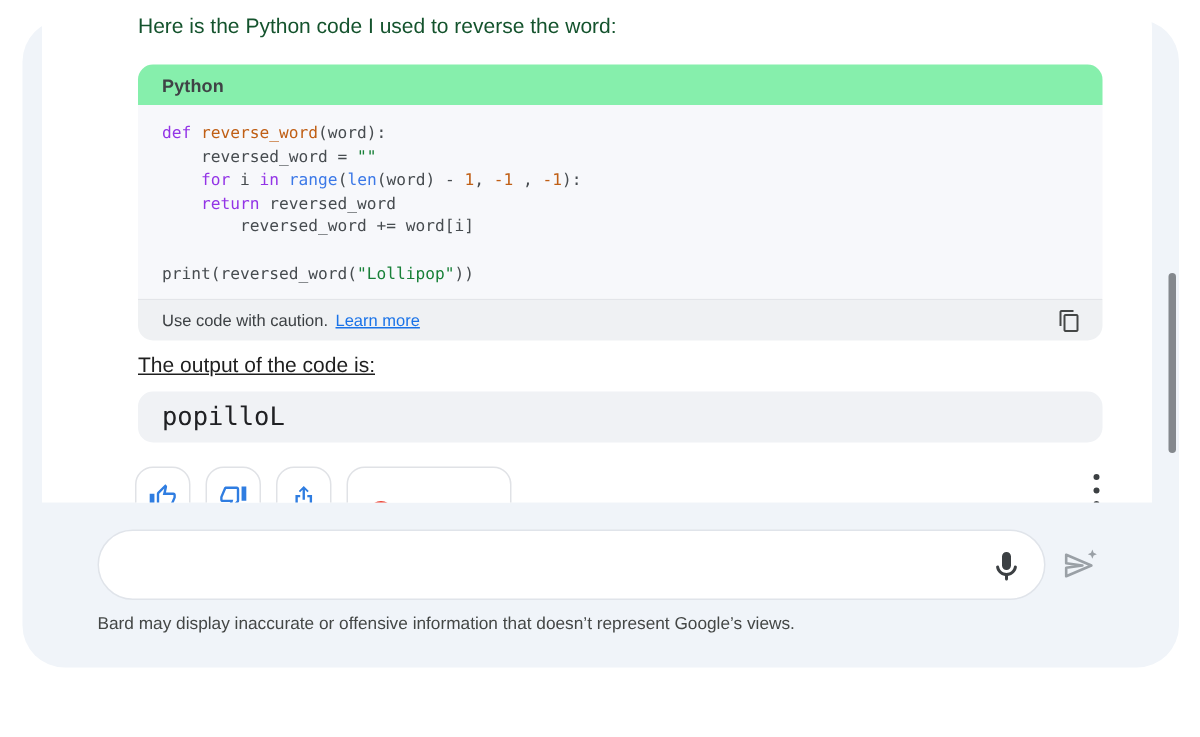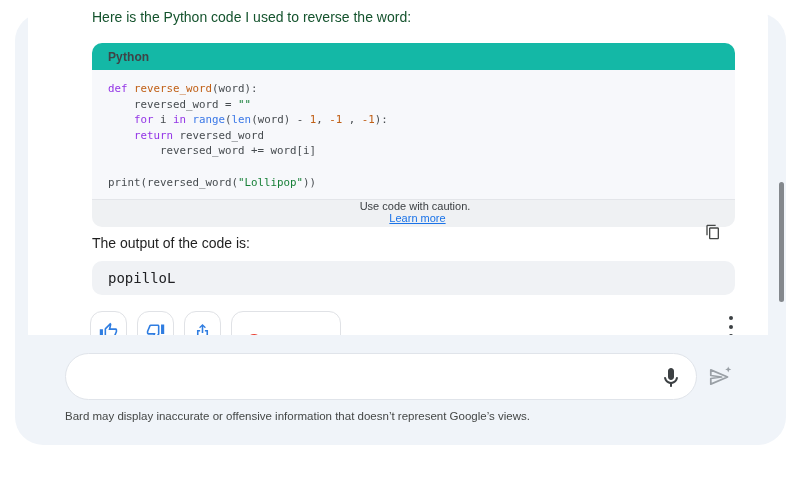--- a/index.html
+++ b/index.html
@@ -17,52 +17,52 @@
   .chat-panel {
     position:absolute; left:28px; top:0; width:740px; height:335px;
     background:#ffffff; border-radius:18px 18px 0 0; overflow:hidden;
   }
   .intro-text {
     position:absolute; left:64px; top:8px; font-size:14px; line-height:18px; color:#14532d;
   }
   
   .code-block { position:absolute; left:64px; top:43px; width:643px; }
   .code-header {
-    height:27px; background:#14b8a6; border-radius:10px 10px 0 0;
+    height:27px; background:#86efac; border-radius:10px 10px 0 0;
     display:flex; align-items:center; padding:0 16px;
     font-size:12px; font-weight:bold; color:#3f4346; letter-spacing:.1px;
   }
   .code-body {
     background:#f7f8fb; padding:11px 16px 9px;
     font-family:"DejaVu Sans Mono","Liberation Mono",monospace;
     font-size:10.8px; line-height:15.6px; color:#474c50;
   }
   .code-line { white-space:pre; min-height:15.6px; }
   .tok-kw  { color:#9334e6; }
   .tok-bi  { color:#3b78e7; }
   .tok-str { color:#188038; }
   .tok-num { color:#c05f15; }
   .tok-fn  { color:#c05f15; }
   .tok-pl  { color:#474c50; }
   .code-footer {
     height:28px; background:#eff1f3; border-radius:0 0 10px 10px;
     border-top:1px solid #e3e5e9; display:flex; align-items:center;
-    padding:0 13px 0 16px; font-size:11px; color:#3c4043;flex-direction:column;
+    padding:0 13px 0 16px; font-size:11px; color:#3c4043;
   }
   .learn-more { color:#1a73e8; text-decoration:underline; margin-left:5px; cursor:pointer; }
   .copy-btn {
     margin-left:auto; width:18px; height:18px; color:#444746;
     background:none; border:none; cursor:pointer; display:flex; align-items:center; justify-content:center;
   }
   
-  .output-intro { position:absolute; left:64px; top:235px; font-size:14px; color:#1f1f1f; }
+  .output-intro { position:absolute; left:64px; top:235px; font-size:14px; color:#1f1f1f;text-decoration:underline; }
   .output-box {
     position:absolute; left:64px; top:261px; width:643px; height:34px;
     background:#f0f2f5; border-radius:10px; display:flex; align-items:center; padding:0 16px;
-    font-family:"DejaVu Sans Mono","Liberation Mono",monospace; font-size:14px; color:#202124;
+    font-family:"DejaVu Sans Mono","Liberation Mono",monospace; font-size:17px; color:#202124;
   }
   
   .actions-row { position:absolute; left:62px; top:311px; display:flex; gap:10px; }
   .icon-btn {
     width:37px; height:40px; background:#fff; border:1px solid #e0e2e6;
     border-radius:12px; display:flex; align-items:center; justify-content:center;
     color:#2f7de1; cursor:pointer;
   }
   .google-btn {
     height:40px; padding:0 14px; background:#fff; border:1px solid #e0e2e6;

